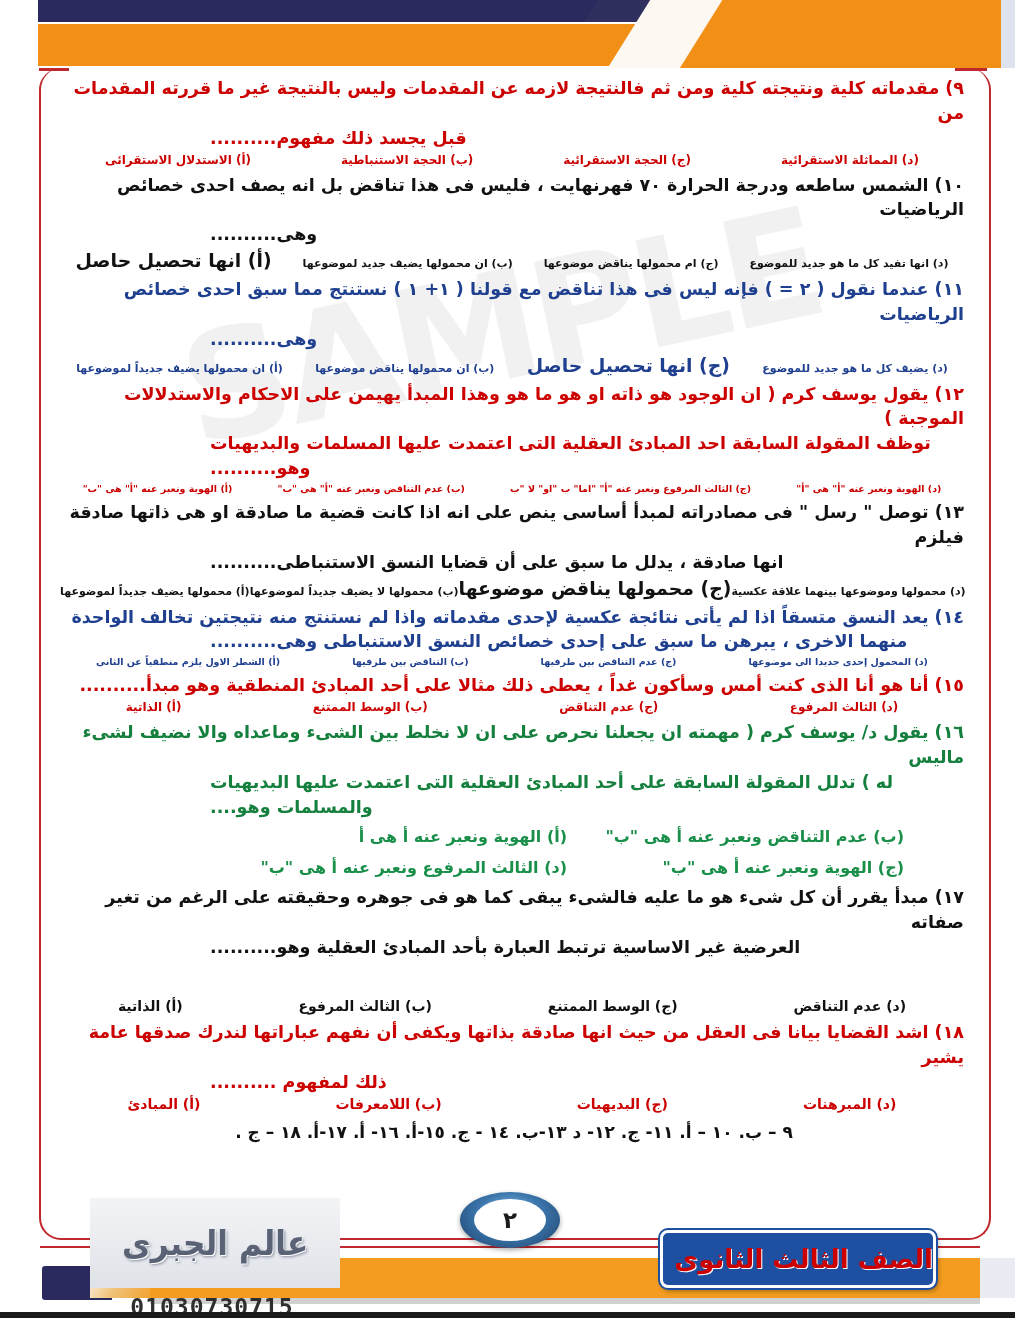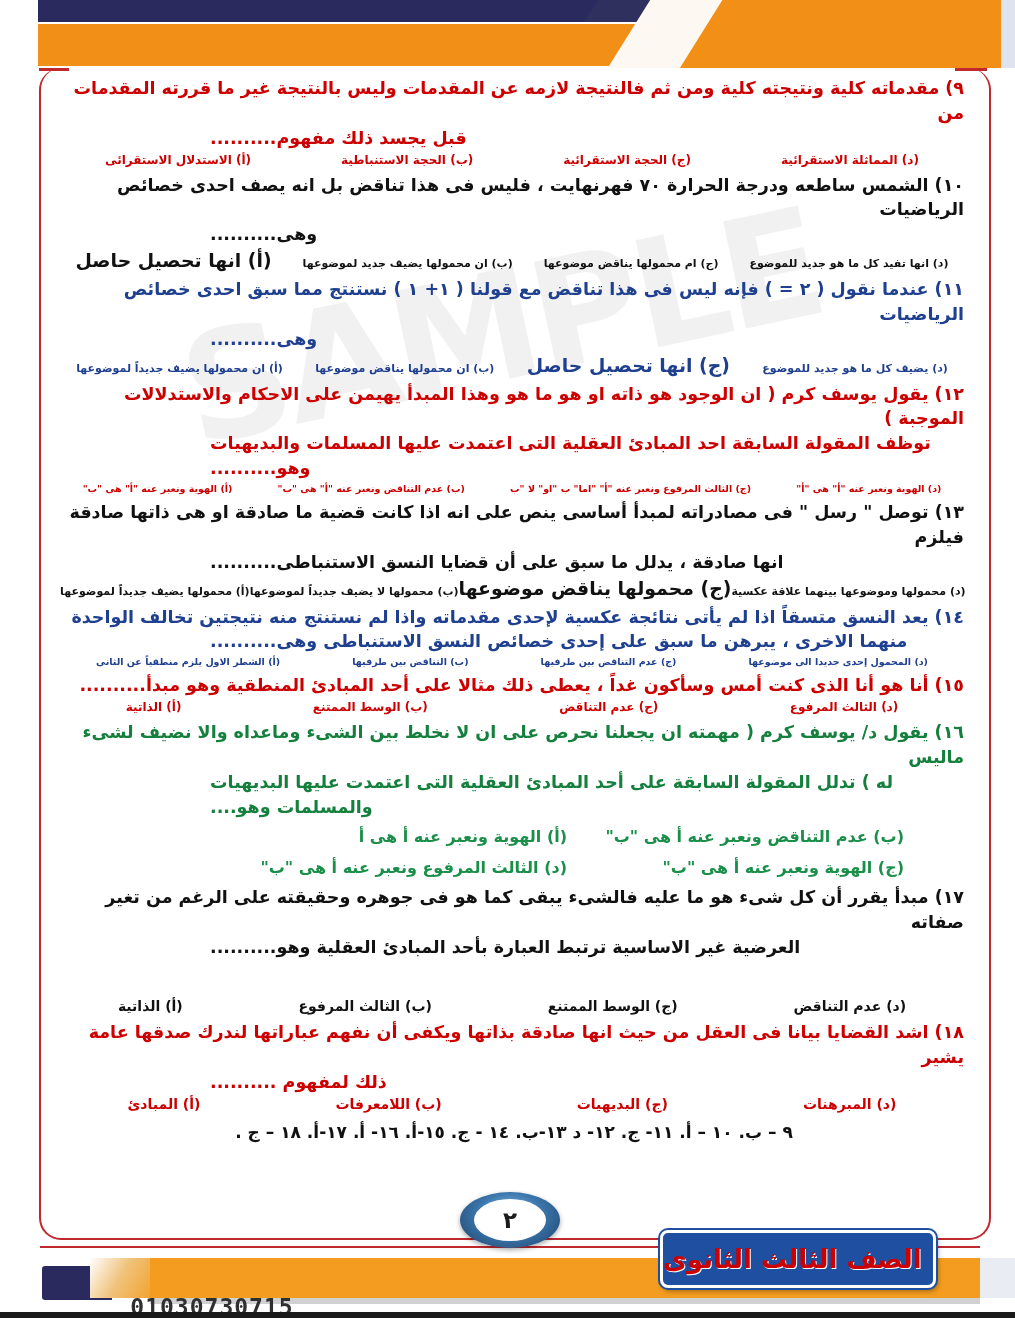--- a/index.html
+++ b/index.html
@@ -105,21 +105,21 @@
   .pc-outer{position:absolute;left:0;top:0;width:100px;height:56px;border-radius:50%;
     background:radial-gradient(ellipse at 50% 40%,#8fc4e8 0%,#3c77ad 45%,#1b3e66 100%);
     box-shadow:0 2px 5px rgba(0,0,0,.35);}
   .pc-inner{position:absolute;left:14px;top:7px;width:72px;height:42px;border-radius:50%;
     background:#ffffff;display:flex;align-items:center;justify-content:center;}
   .pc-num{font-size:23px;font-weight:bold;color:#1b1b1b;}
 
   .gradebadge{position:absolute;left:660px;top:30px;width:270px;height:52px;
     background:#1f4fa0;border:3px solid #ffffff;border-radius:8px;
     box-shadow:0 0 0 2px #1f4fa0, 2px 3px 5px rgba(0,0,0,.35);
-    display:flex;align-items:center;justify-content:flex-end;}
+    display:flex;align-items:center;justify-content:flex-start;}
   .gradebadge span{font-size:26px;font-weight:bold;color:#cc0000;
     text-shadow:1px 1px 0 #ffffff;}
 </style>
 </head>
 <body>
 
 <div class="page">
 
   <div class="topbanner">
     <div class="tb-orange"></div>
@@ -243,20 +243,23 @@
     </div>
 
   <div class="footer">
     <div class="foot-line"></div>
     <div class="foot-navy"></div>
     <div class="foot-orange-tip"></div>
     <div class="foot-orange"></div>
     <div class="foot-shadow"></div>
     <div class="foot-white"></div>
 
+    <div class="logo">
+      <div class="logo-text">عالم الجبرى</div>
+    </div>
     <div class="phone">01030730715</div>
 
     <div class="pagecircle">
       <div class="pc-outer"></div>
       <div class="pc-inner">
         <span class="pc-num">٢</span>
       </div>
     </div>
 
     <div class="gradebadge">

